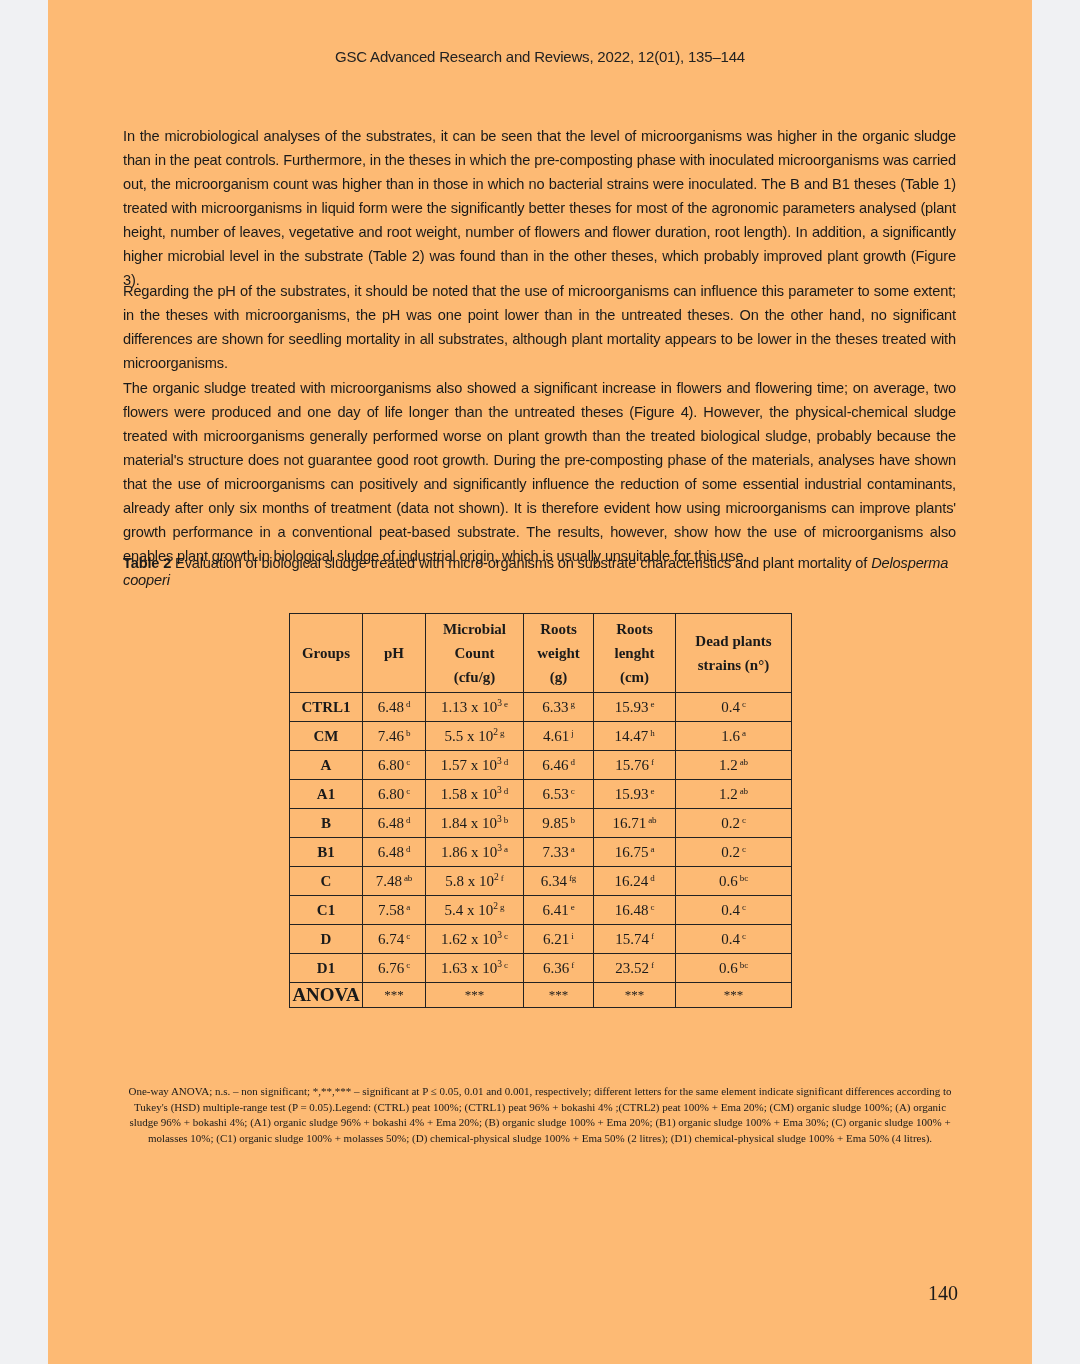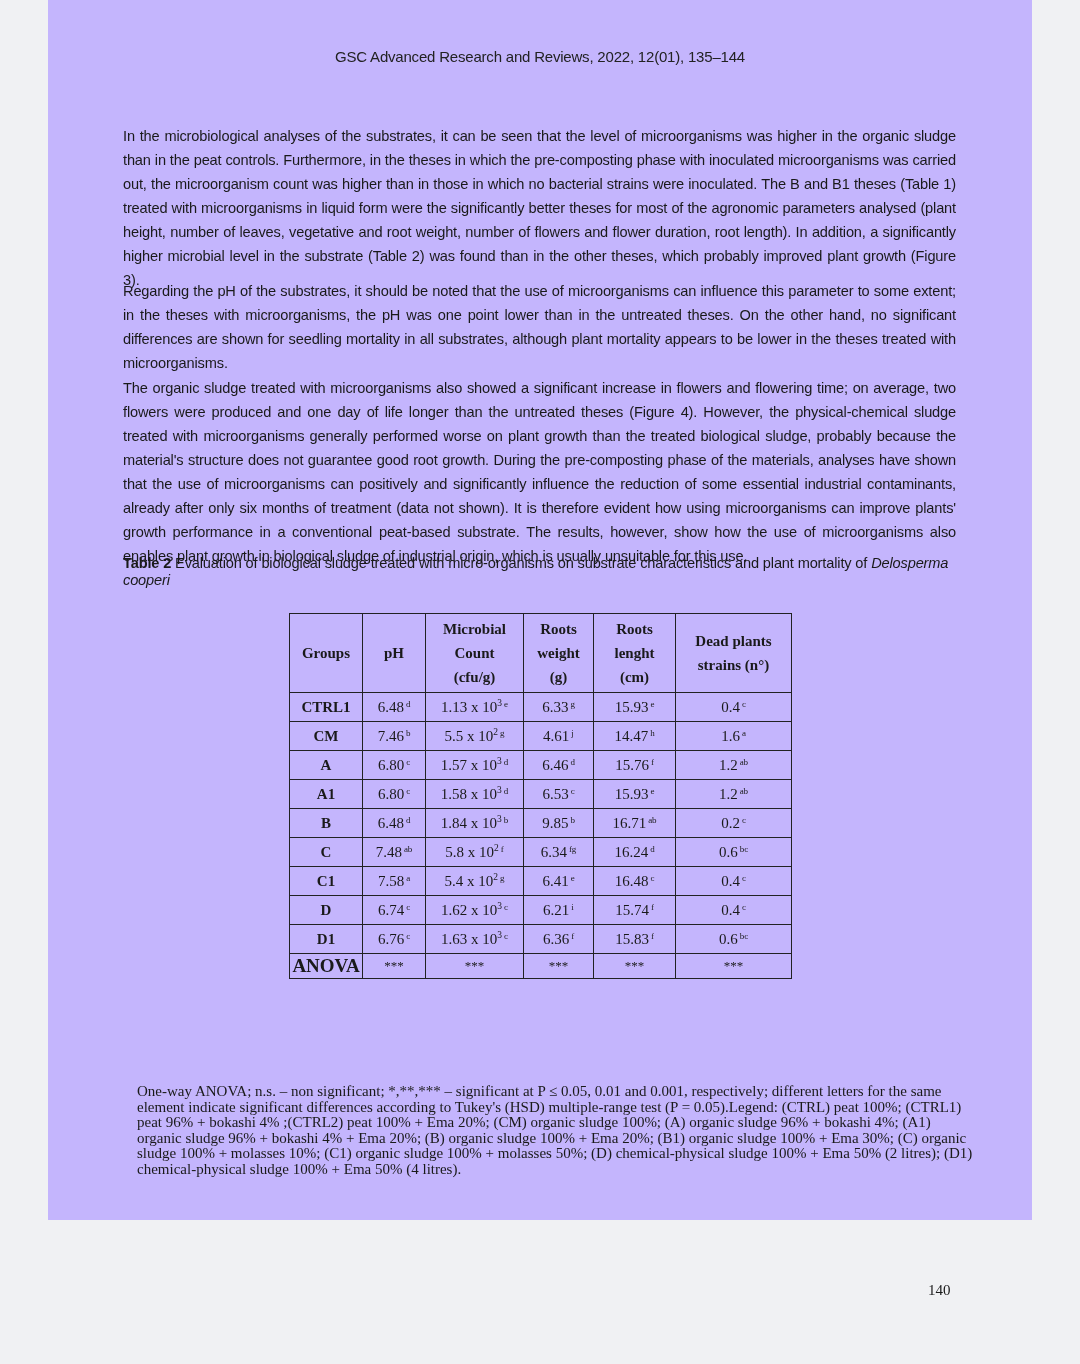--- a/index.html
+++ b/index.html
@@ -2,22 +2,22 @@
 <html><head>
 <meta charset="utf-8">
 <style>
   html, body { margin: 0; padding: 0; }
   body {
     width: 1080px; height: 1364px; background: #f0f1f3;
     font-family: "Liberation Serif", "DejaVu Serif", serif; color: #1a1a1a;
     position: relative; overflow: hidden;
   }
   .page {
-    position: absolute; left: 48px; top: 0; width: 984px; height: 1220px;
-    background: #c4b5fd;
+    position: absolute; left: 48px; top: 0; width: 984px; height: 1364px;
+    background: #fdba74;
   }
   .running-header {
     position: absolute; top: 48px; left: 0; width: 984px; text-align: center;
     font-family: "Liberation Sans Narrow", "Liberation Sans", sans-serif;
     font-size: 15px; letter-spacing: -0.2px; color: #222;
   }
   .para {
     position: absolute; left: 75px; width: 833px;
     font-family: "Liberation Sans Narrow", "Liberation Sans", sans-serif;
     font-size: 14.6px; line-height: 24px; text-align: justify; color: #1a1a1a;
@@ -46,26 +46,26 @@
   }
   table.data td { height: 28px; }
   table.data td.grp { font-weight: bold; }
   table.data sup { font-size: 9px; vertical-align: 5px; margin-left: 2px; }
   table.data td sup.exp { font-size: 9.5px; margin-left: 0; vertical-align: 6px; }
   .c0 { width: 72px; } .c1 { width: 62px; } .c2 { width: 97px; }
   .c3 { width: 69px; } .c4 { width: 81px; } .c5 { width: 115px; }
   tr.anova td { height: 24px; font-size: 13px; }
   tr.anova td.grp { font-size: 19px; }
   .footnote {
-    position: absolute; left: 89px; top: 1084px; width: 840px;
+    position: absolute; left: 72px; top: 1084px; width: 840px;
     font-family: "Liberation Serif", "DejaVu Serif", serif;
-    font-size: 15px; line-height: 15.6px; color: #1a1a1a;
+    font-size: 11px; line-height: 15.6px; text-align: center; color: #1a1a1a;
   }
   .page-number {
-    position: absolute; left: 880px; top: 1282px; font-size: 15px;
+    position: absolute; left: 880px; top: 1282px; font-size: 20px;
     font-family: "Liberation Serif", "DejaVu Serif", serif;
   }
 </style>
 </head>
 <body>
 
 <div class="page">
   <div class="running-header">GSC Advanced Research and Reviews, 2022, 12(01), 135–144</div>
 
   <p class="para" id="p1">In the microbiological analyses of the substrates, it can be seen that the level of microorganisms was higher in the organic sludge than in the peat controls. Furthermore, in the theses in which the pre-composting phase with inoculated microorganisms was carried out, the microorganism count was higher than in those in which no bacterial strains were inoculated. The B and B1 theses (Table 1) treated with microorganisms in liquid form were the significantly better theses for most of the agronomic parameters analysed (plant height, number of leaves, vegetative and root weight, number of flowers and flower duration, root length). In addition, a significantly higher microbial level in the substrate (Table 2) was found than in the other theses, which probably improved plant growth (Figure 3).</p>
@@ -120,20 +120,28 @@
         </tr>
         <tr>
           <td class="grp">B</td>
           <td><span>6.48</span><sup>d</sup></td>
           <td><span>1.84 x 10</span><sup class="exp">3</sup><sup>b</sup></td>
           <td><span>9.85</span><sup>b</sup></td>
           <td><span>16.71</span><sup>ab</sup></td>
           <td><span>0.2</span><sup>c</sup></td>
         </tr>
         <tr>
+          <td class="grp">B1</td>
+          <td><span>6.48</span><sup>d</sup></td>
+          <td><span>1.86 x 10</span><sup class="exp">3</sup><sup>a</sup></td>
+          <td><span>7.33</span><sup>a</sup></td>
+          <td><span>16.75</span><sup>a</sup></td>
+          <td><span>0.2</span><sup>c</sup></td>
+        </tr>
+        <tr>
           <td class="grp">C</td>
           <td><span>7.48</span><sup>ab</sup></td>
           <td><span>5.8 x 10</span><sup class="exp">2</sup><sup>f</sup></td>
           <td><span>6.34</span><sup>fg</sup></td>
           <td><span>16.24</span><sup>d</sup></td>
           <td><span>0.6</span><sup>bc</sup></td>
         </tr>
         <tr>
           <td class="grp">C1</td>
           <td><span>7.58</span><sup>a</sup></td>
@@ -148,21 +156,21 @@
           <td><span>1.62 x 10</span><sup class="exp">3</sup><sup>c</sup></td>
           <td><span>6.21</span><sup>i</sup></td>
           <td><span>15.74</span><sup>f</sup></td>
           <td><span>0.4</span><sup>c</sup></td>
         </tr>
         <tr>
           <td class="grp">D1</td>
           <td><span>6.76</span><sup>c</sup></td>
           <td><span>1.63 x 10</span><sup class="exp">3</sup><sup>c</sup></td>
           <td><span>6.36</span><sup>f</sup></td>
-          <td><span>15.83</span><sup>f</sup></td>
+          <td><span>23.52</span><sup>f</sup></td>
           <td><span>0.6</span><sup>bc</sup></td>
         </tr>
         <tr class="anova">
           <td class="grp">ANOVA</td>
           <td>***</td>
           <td>***</td>
           <td>***</td>
           <td>***</td>
           <td>***</td>
         </tr>

